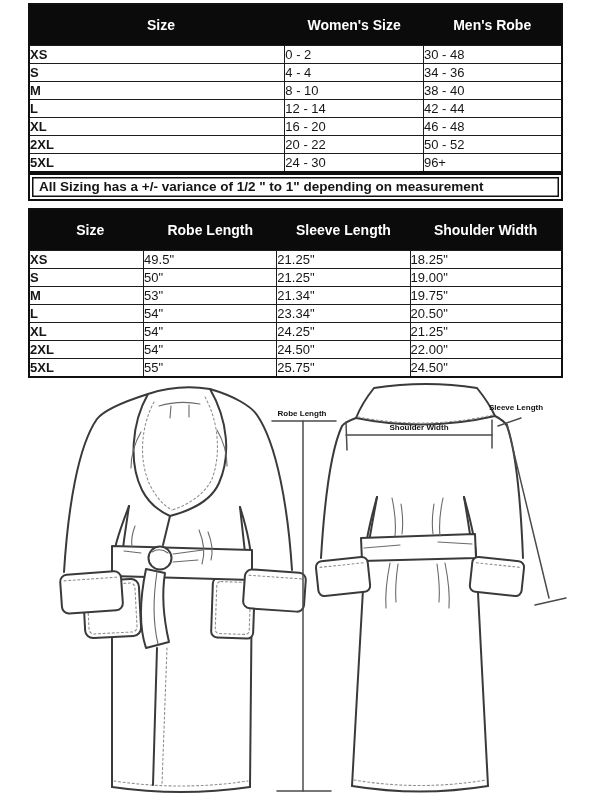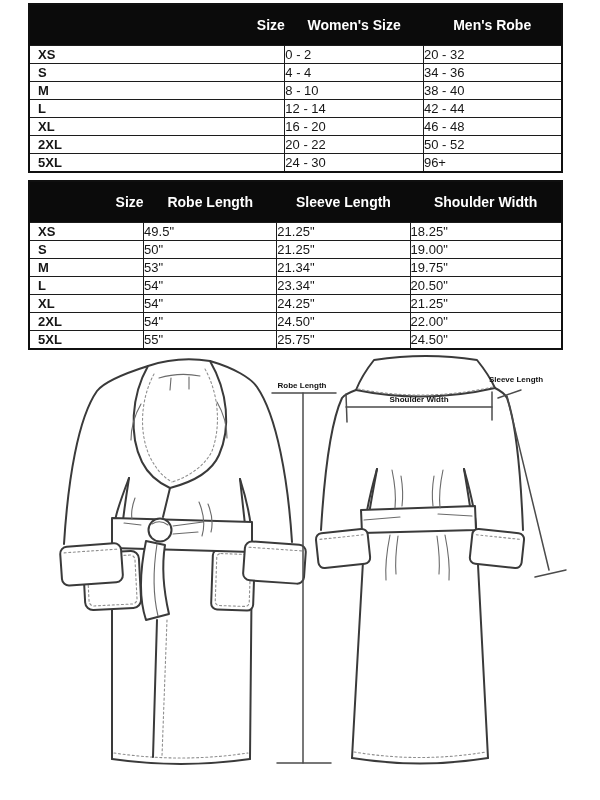--- a/index.html
+++ b/index.html
@@ -13,28 +13,28 @@
     width:535px;margin-left:28px;
     border:2.5px solid #101010;
   }
   table.t1{margin-top:3px;}
   table.t2{margin-top:7px;}
   th{
     background:#0b0b0b;color:#ffffff;
     font-size:14px;font-weight:bold;
     height:40px;vertical-align:middle;padding:0;
   }
-  th:first-child{text-align:right;padding-left:7px;}
+  th:first-child{text-align:center;padding-left:7px;}
   td{
     border:1.5px solid #1c1c1c;
     height:16px;font-size:13px;line-height:16px;
     vertical-align:middle;padding:1px 0 0 0;
     background:#fff;white-space:nowrap;overflow:hidden;
   }
-  td:first-child{text-align:left;font-weight:bold;padding-left:8px;}
+  td:first-child{text-align:left;font-weight:bold;padding-left:0;}
   
   .t1 col.c0{width:48%;} .t1 col.c1{width:26%;} .t1 col.c2{width:26%;}
   .t2 col.c0{width:21.5%;} .t2 col.c1{width:25%;} .t2 col.c2{width:25%;} .t2 col.c3{width:28.5%;}
   .note{
     box-sizing:border-box;width:535px;margin:0 0 0 28px;
     border:2px solid #101010;
     box-shadow:inset 0 0 0 2px #ffffff, inset 0 0 0 3.5px #101010;
     font-size:13.5px;font-weight:bold;
     padding:4px 9px 5px 9px;white-space:nowrap;overflow:hidden;
   }
@@ -61,21 +61,21 @@
         <tr>
           <th>Size</th>
           <th>Women's Size</th>
           <th>Men's Robe</th>
         </tr>
       </thead>
     <tbody>
         <tr>
           <td>XS</td>
           <td>0 - 2</td>
-          <td>20 - 32</td>
+          <td>30 - 48</td>
         </tr>
         <tr>
           <td>S</td>
           <td>4 - 4</td>
           <td>34 - 36</td>
         </tr>
         <tr>
           <td>M</td>
           <td>8 - 10</td>
           <td>38 - 40</td>
@@ -96,20 +96,21 @@
           <td>50 - 52</td>
         </tr>
         <tr>
           <td>5XL</td>
           <td>24 - 30</td>
           <td>96+</td>
         </tr>
       </tbody>
   </table>
 
+  <div class="note">All Sizing has a +/- variance of  1/2 " to 1" depending on measurement</div>
 
   <table class="chart t2">
     <colgroup>
         <col class="c0">
         <col class="c1">
         <col class="c2">
         <col class="c3">
       </colgroup>
     <thead>
         <tr>

